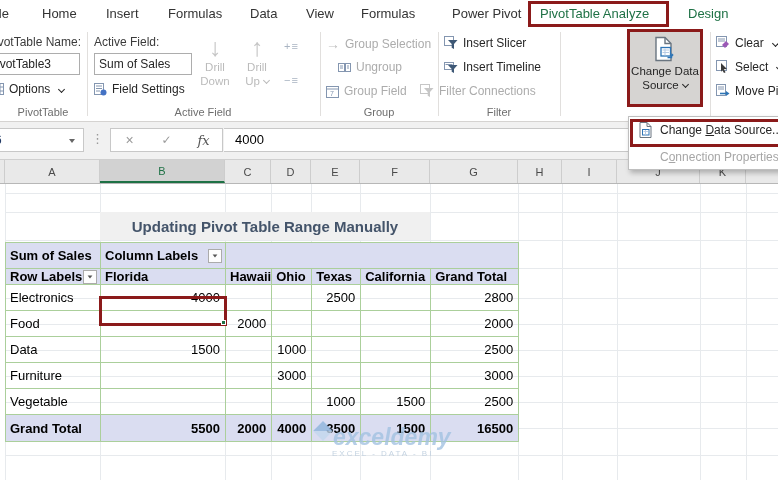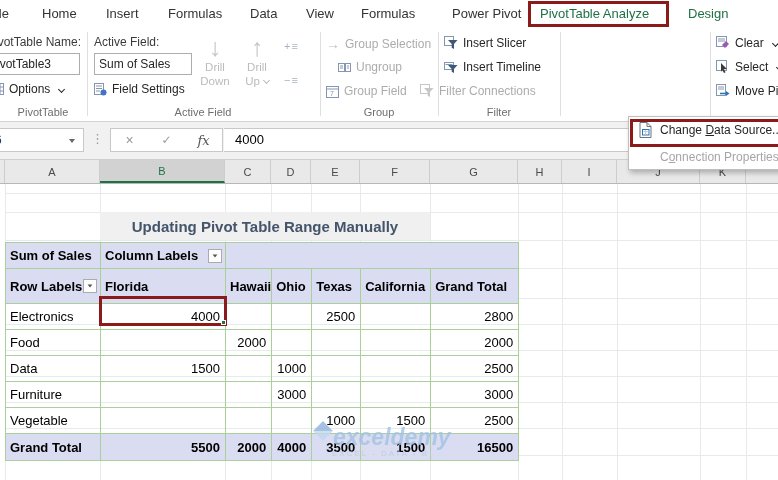--- a/index.html
+++ b/index.html
@@ -234,20 +234,34 @@
           <rect x="0.5" y="0.5" width="9" height="9" fill="none" stroke="#C6C6C6"></rect>
           <path d="M4 4h9.5L10 8v5l-2.3-1.3V8z" fill="#C6C6C6"></path>
         </svg>
     </span>
     <span>Filter Connections</span>
   </div>
   <div class="gcap" style="left:440px;width:118px">Filter</div>
 
   <div class="rsep" style="left:560px"></div>
 
+  <div class="bigbtn cds-btn">
+    <span class="ic icon">
+      <svg width="26" height="26" viewBox="0 0 26 26">
+        <path d="M4 1.5 h9 l6 6 V24.5 H4 Z" fill="#fff" stroke="#6A7580" stroke-width="1.4"></path>
+        <path d="M13 1.5 v6 h6" fill="none" stroke="#6A7580" stroke-width="1.4"></path>
+        <rect x="9" y="11.5" width="9.5" height="8.5" fill="#fff" stroke="#2E75B6" stroke-width="1.3"></rect>
+        <path d="M10.5 14h6.5M10.5 16.5h6.5M13 12.5v7" stroke="#B9CCE4" stroke-width="1"></path>
+        <path d="M15.5 21.5 h4 v-3" fill="none" stroke="#2E75B6" stroke-width="1.4"></path>
+        <path d="M19.5 17 l2.2 2 -2.2 2 Z" fill="#2E75B6"></path>
+      </svg>
+    </span>
+    <span>Change Data</span>
+    <span><span>Source</span><span class="chev"></span></span>
+  </div>
 
   <div class="rsep" style="left:710px"></div>
 
   <div class="ritem" style="left:716px;top:8px">
     <span class="icon">
       <svg width="14" height="14" viewBox="0 0 14 14">
           <rect x="0.5" y="0.5" width="10" height="10" fill="none" stroke="#8496B0"></rect>
           <path d="M2 3h7M2 5h7" stroke="#8496B0"></path>
           <path d="M6 9 l4-4 3 3 -4 4 z" fill="#9B59B6"></path>
         </svg>
@@ -352,21 +366,21 @@
       <td>
         <div class="ddcell">
           <span class="t" style="padding-left:4px">Column Labels</span>
           <span class="ddbtn">
                 <span class="tri"></span>
               </span>
         </div>
       </td>
       <td colspan="5"></td>
     </tr>
-    <tr class="hdr" style="height:35px">
+    <tr class="hdr" style="height:16px">
       <td>
         <div class="ddcell">
           <span class="t" style="padding-left:4px">Row Labels</span>
           <span class="ddbtn">
                 <span class="tri"></span>
               </span>
         </div>
       </td>
       <td class="t">Florida</td>
       <td class="t">Hawaii</td>

